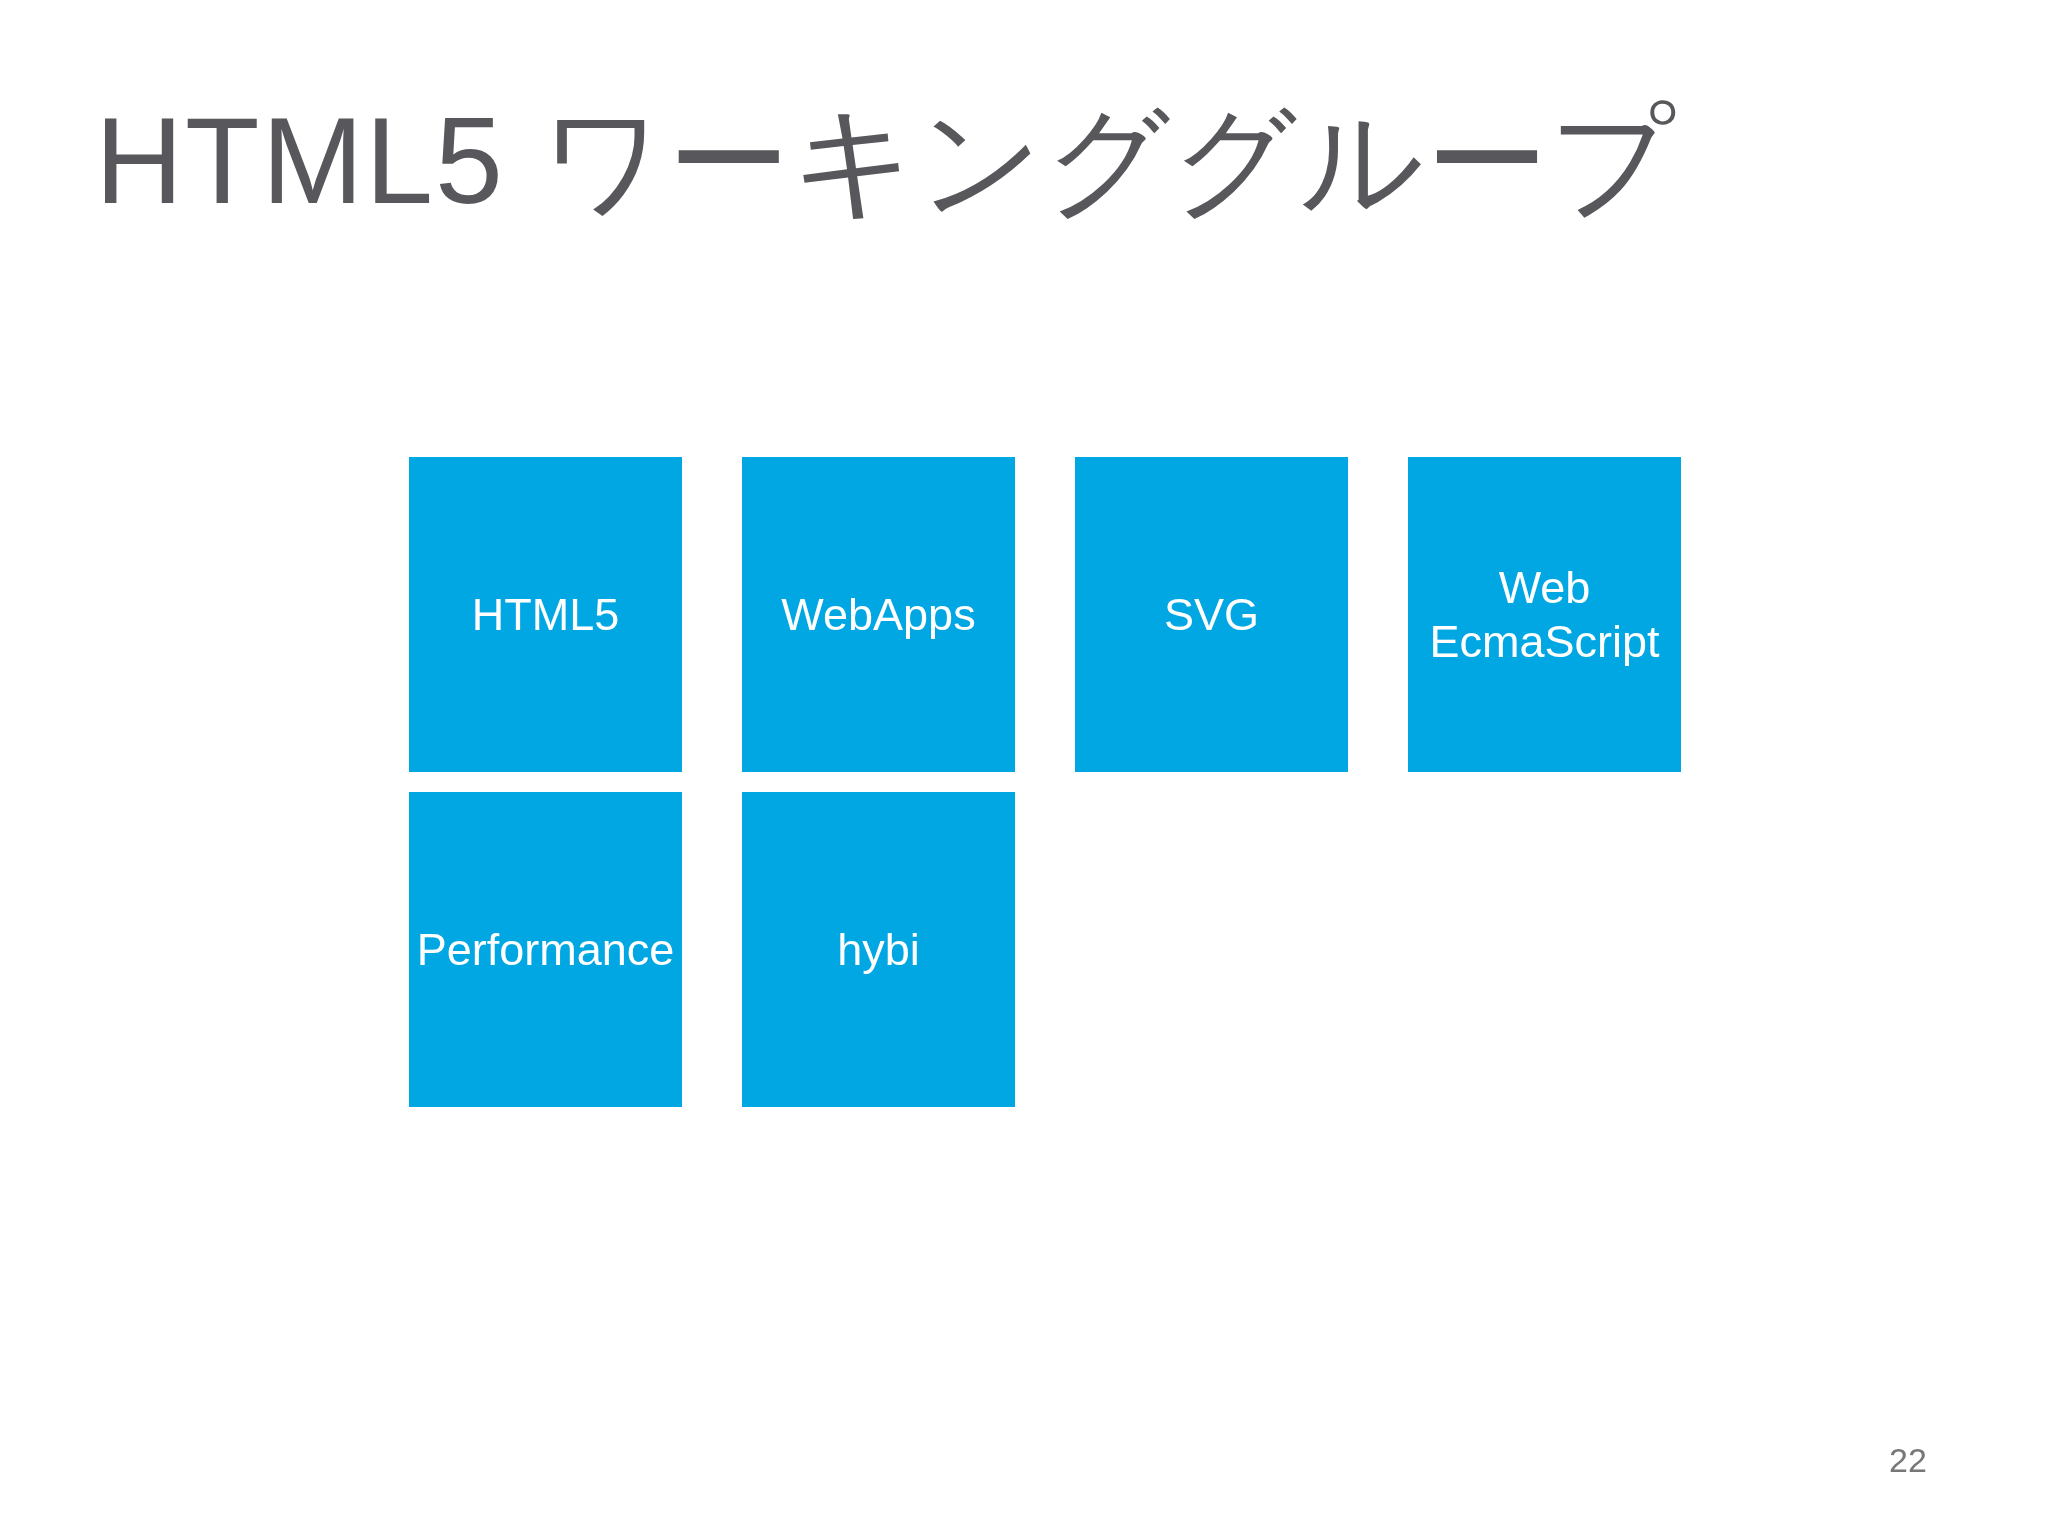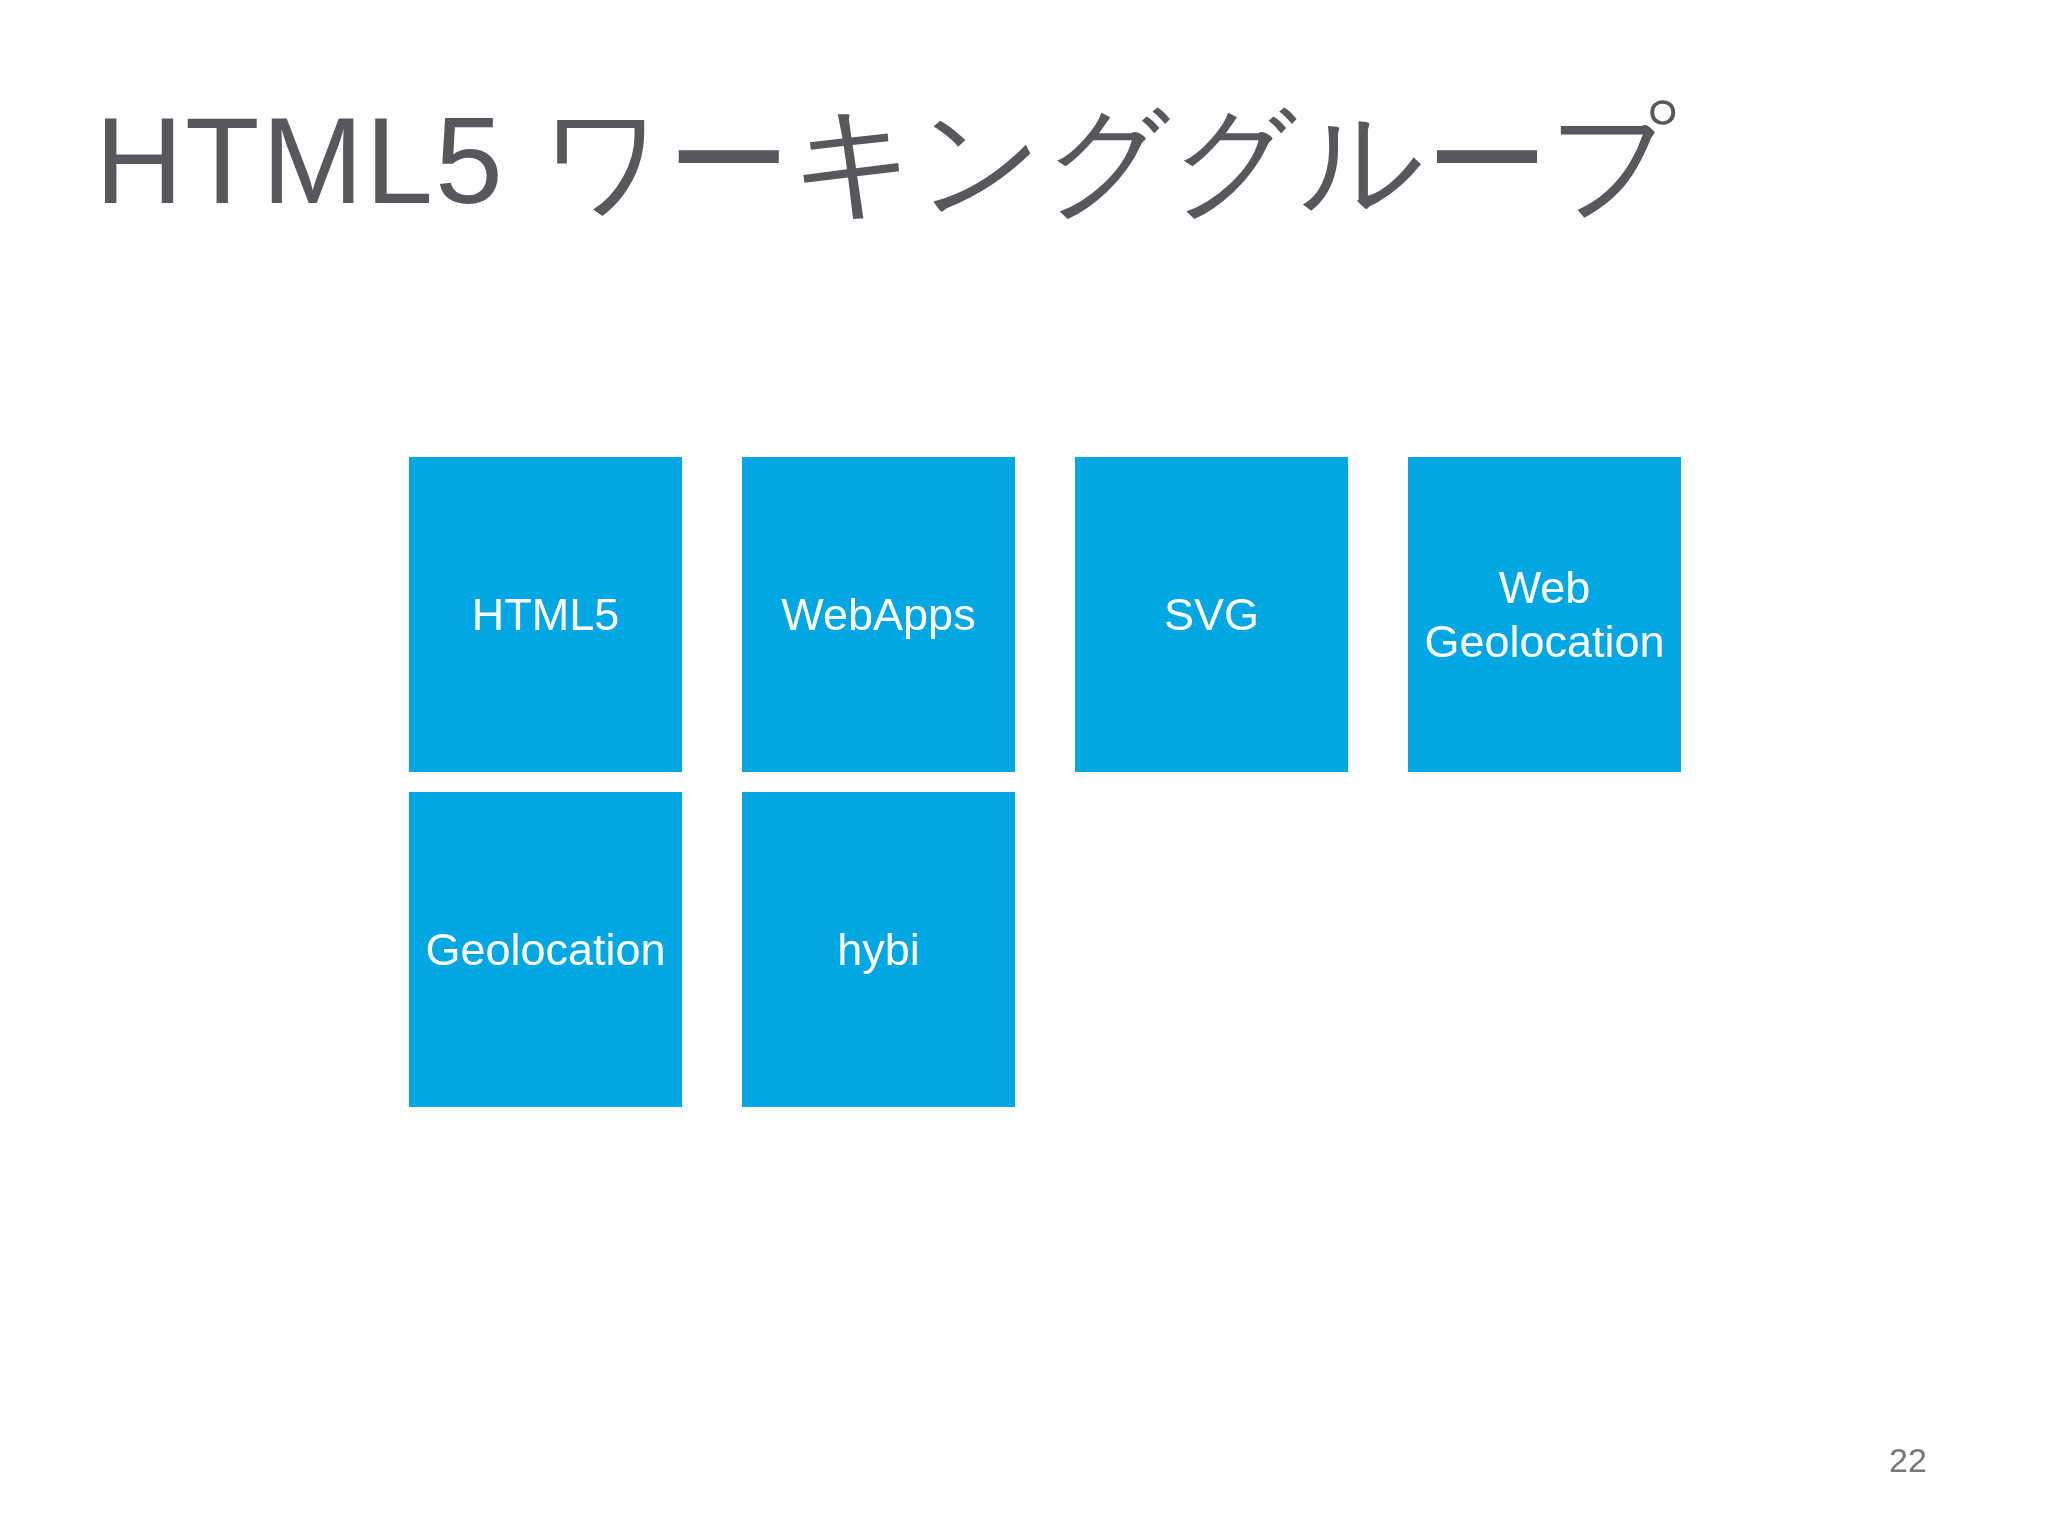--- a/index.html
+++ b/index.html
@@ -85,26 +85,26 @@
 
     <div class="tile">
       <span class="tile-label">WebApps</span>
     </div>
 
     <div class="tile">
       <span class="tile-label">SVG</span>
     </div>
 
     <div class="tile">
-      <span class="tile-label">Web Geolocation</span>
+      <span class="tile-label">Web EcmaScript</span>
     </div>
 
 
     <div class="tile">
-      <span class="tile-label">Geolocation</span>
+      <span class="tile-label">Performance</span>
     </div>
 
     <div class="tile">
       <span class="tile-label">hybi</span>
     </div>
 
   </div>
 
   <div class="page-number">22</div>
 

